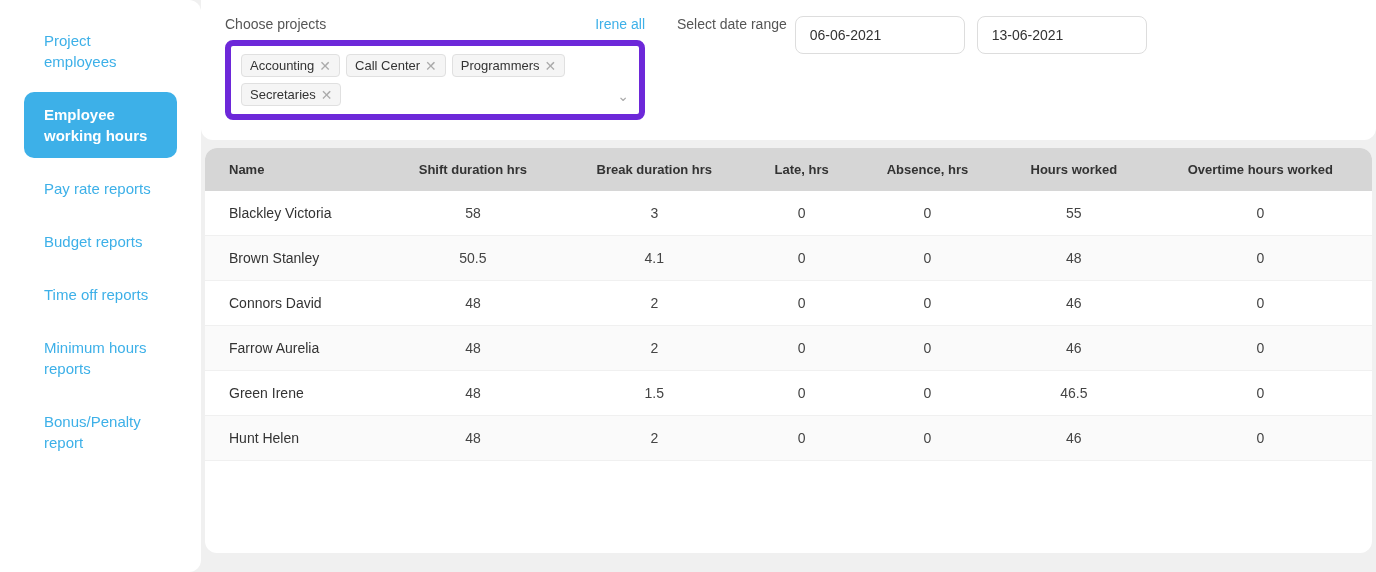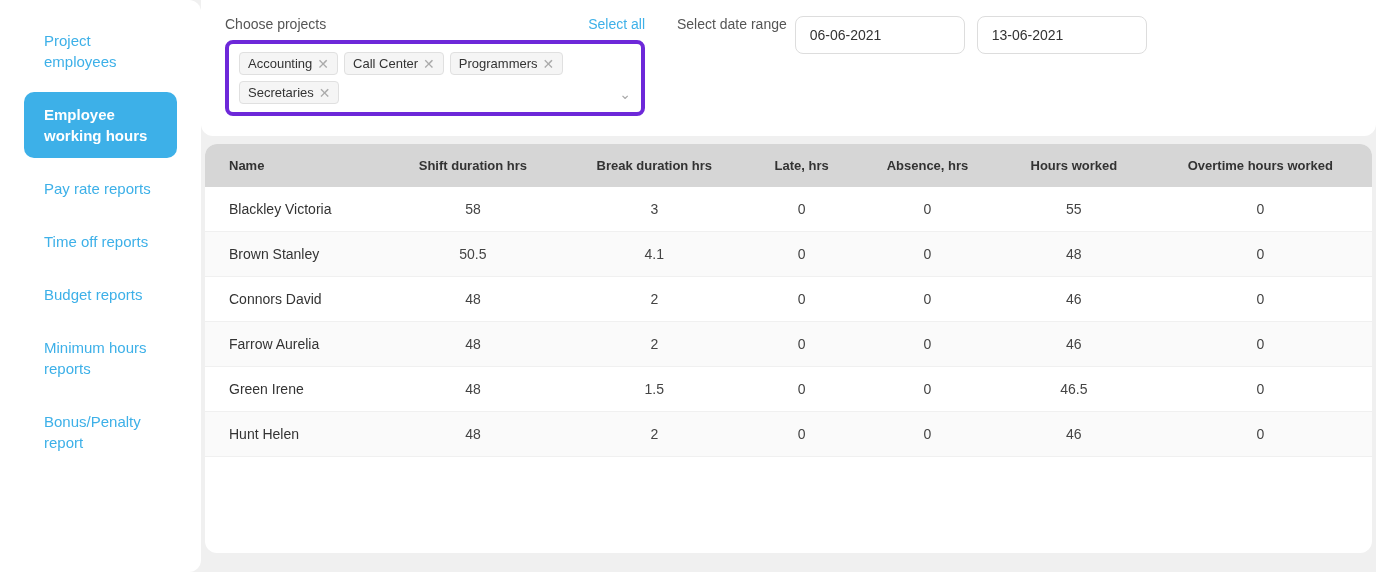--- a/index.html
+++ b/index.html
@@ -75,21 +75,21 @@
       align-items: center;
       width: 420px;
     }
     .select-all-link {
       font-size: 14px;
       color: #3db0e8;
       cursor: pointer;
       font-weight: 500;
     }
     .tags-container {
-      border: 4px solid #6d28d9;
+      border: 6px solid #6d28d9;
       border-radius: 8px;
       padding: 8px 10px;
       display: flex;
       flex-wrap: wrap;
       gap: 6px;
       width: 420px;
       min-height: 70px;
       position: relative;
       background: #fff;
       align-content: flex-start;
@@ -182,34 +182,34 @@
       color: #333;
     }
   </style>
 </head>
 <body>
 
 <div class="sidebar">
 <div class="sidebar-item">Project employees</div>
     <div class="sidebar-item active">Employee working hours</div>
     <div class="sidebar-item">Pay rate reports</div>
+    <div class="sidebar-item">Budget reports</div>
     <div class="sidebar-item">Time off reports</div>
-    <div class="sidebar-item">Budget reports</div>
     <div class="sidebar-item">Minimum hours reports</div>
     <div class="sidebar-item">Bonus/Penalty report</div>
   </div>
 
 <div class="main">
 
   <div class="filter-area">
     <div class="filter-row">
       <div class="filter-group">
         <div class="filter-label-row">
           <span class="filter-label">Choose projects</span>
-          <span class="select-all-link">Select all</span>
+          <span class="select-all-link">Irene all</span>
         </div>
         <div class="tags-container">
 
           <span class="tag">Accounting <span class="tag-close">✕</span></span>
             <span class="tag">Call Center <span class="tag-close">✕</span></span>
             <span class="tag">Programmers <span class="tag-close">✕</span></span>
             <span class="tag">Secretaries <span class="tag-close">✕</span></span>
             <span class="dropdown-arrow">⌄</span>
         </div>
       </div>

